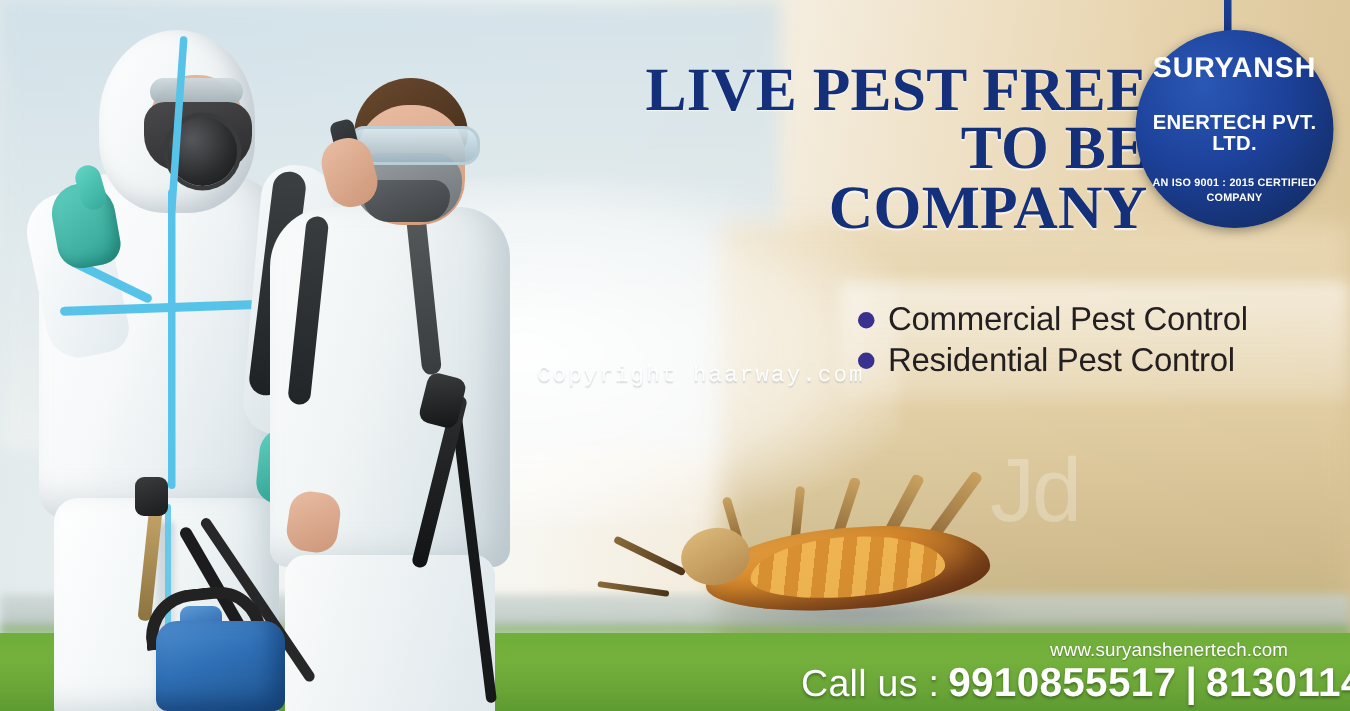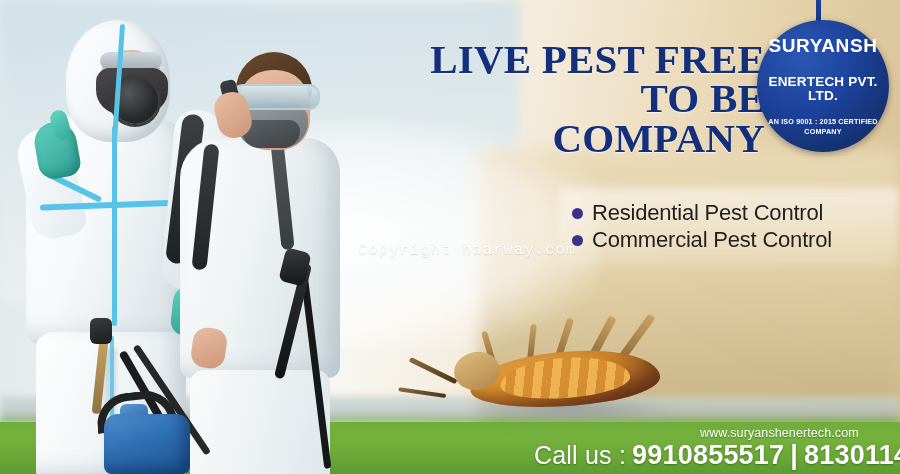--- a/index.html
+++ b/index.html
@@ -482,29 +482,30 @@
   <div class="logo-stem"></div>
   <div class="logo">
     <div class="logo-name">SURYANSH</div>
     <div class="logo-sub">ENERTECH PVT. LTD.</div>
     <div class="logo-iso">AN ISO 9001 : 2015 CERTIFIED COMPANY</div>
   </div>
 
   <div class="bullets">
     <div class="bullet">
       <span class="dot"></span>
-      <span>Residential Pest Control</span>
+      <span>Commercial Pest Control</span>
     </div>
     <div class="bullet">
       <span class="dot"></span>
-      <span>Commercial Pest Control</span>
+      <span>Residential Pest Control</span>
     </div>
   </div>
 
   <div class="wm-copy">Copyright haarway.com</div>
+  <div class="wm-jd">Jd</div>
 
   <div class="site">www.suryanshenertech.com</div>
   <div class="callrow">
     <span class="call-label">Call us :</span>
     <span class="call-num">9910855517</span>
     <span class="call-num">|</span>
     <span class="call-num">8130114119</span>
   </div>
 
 </div>

